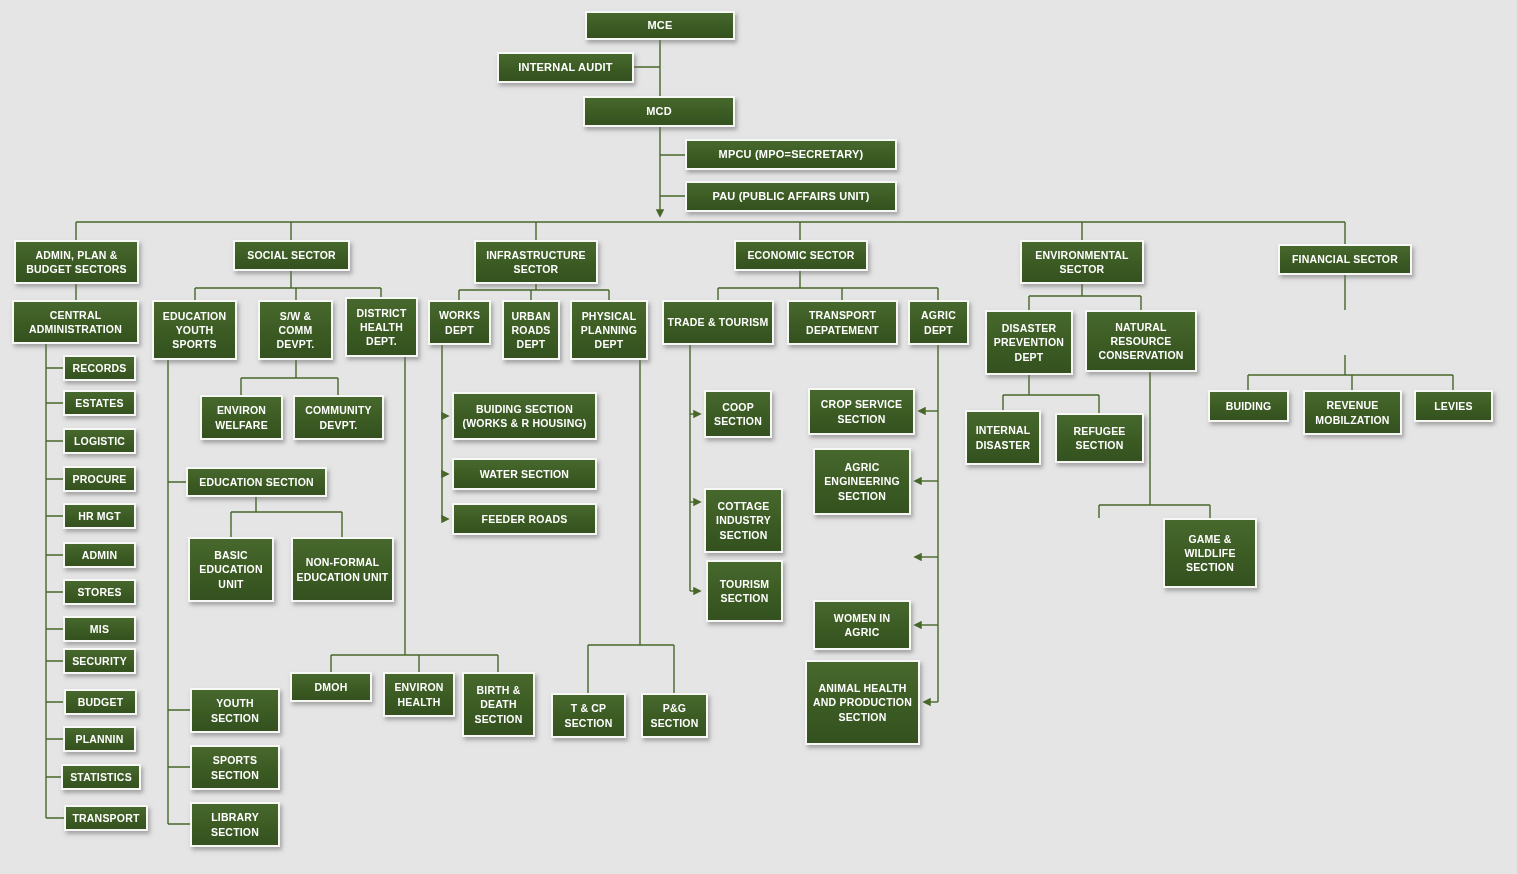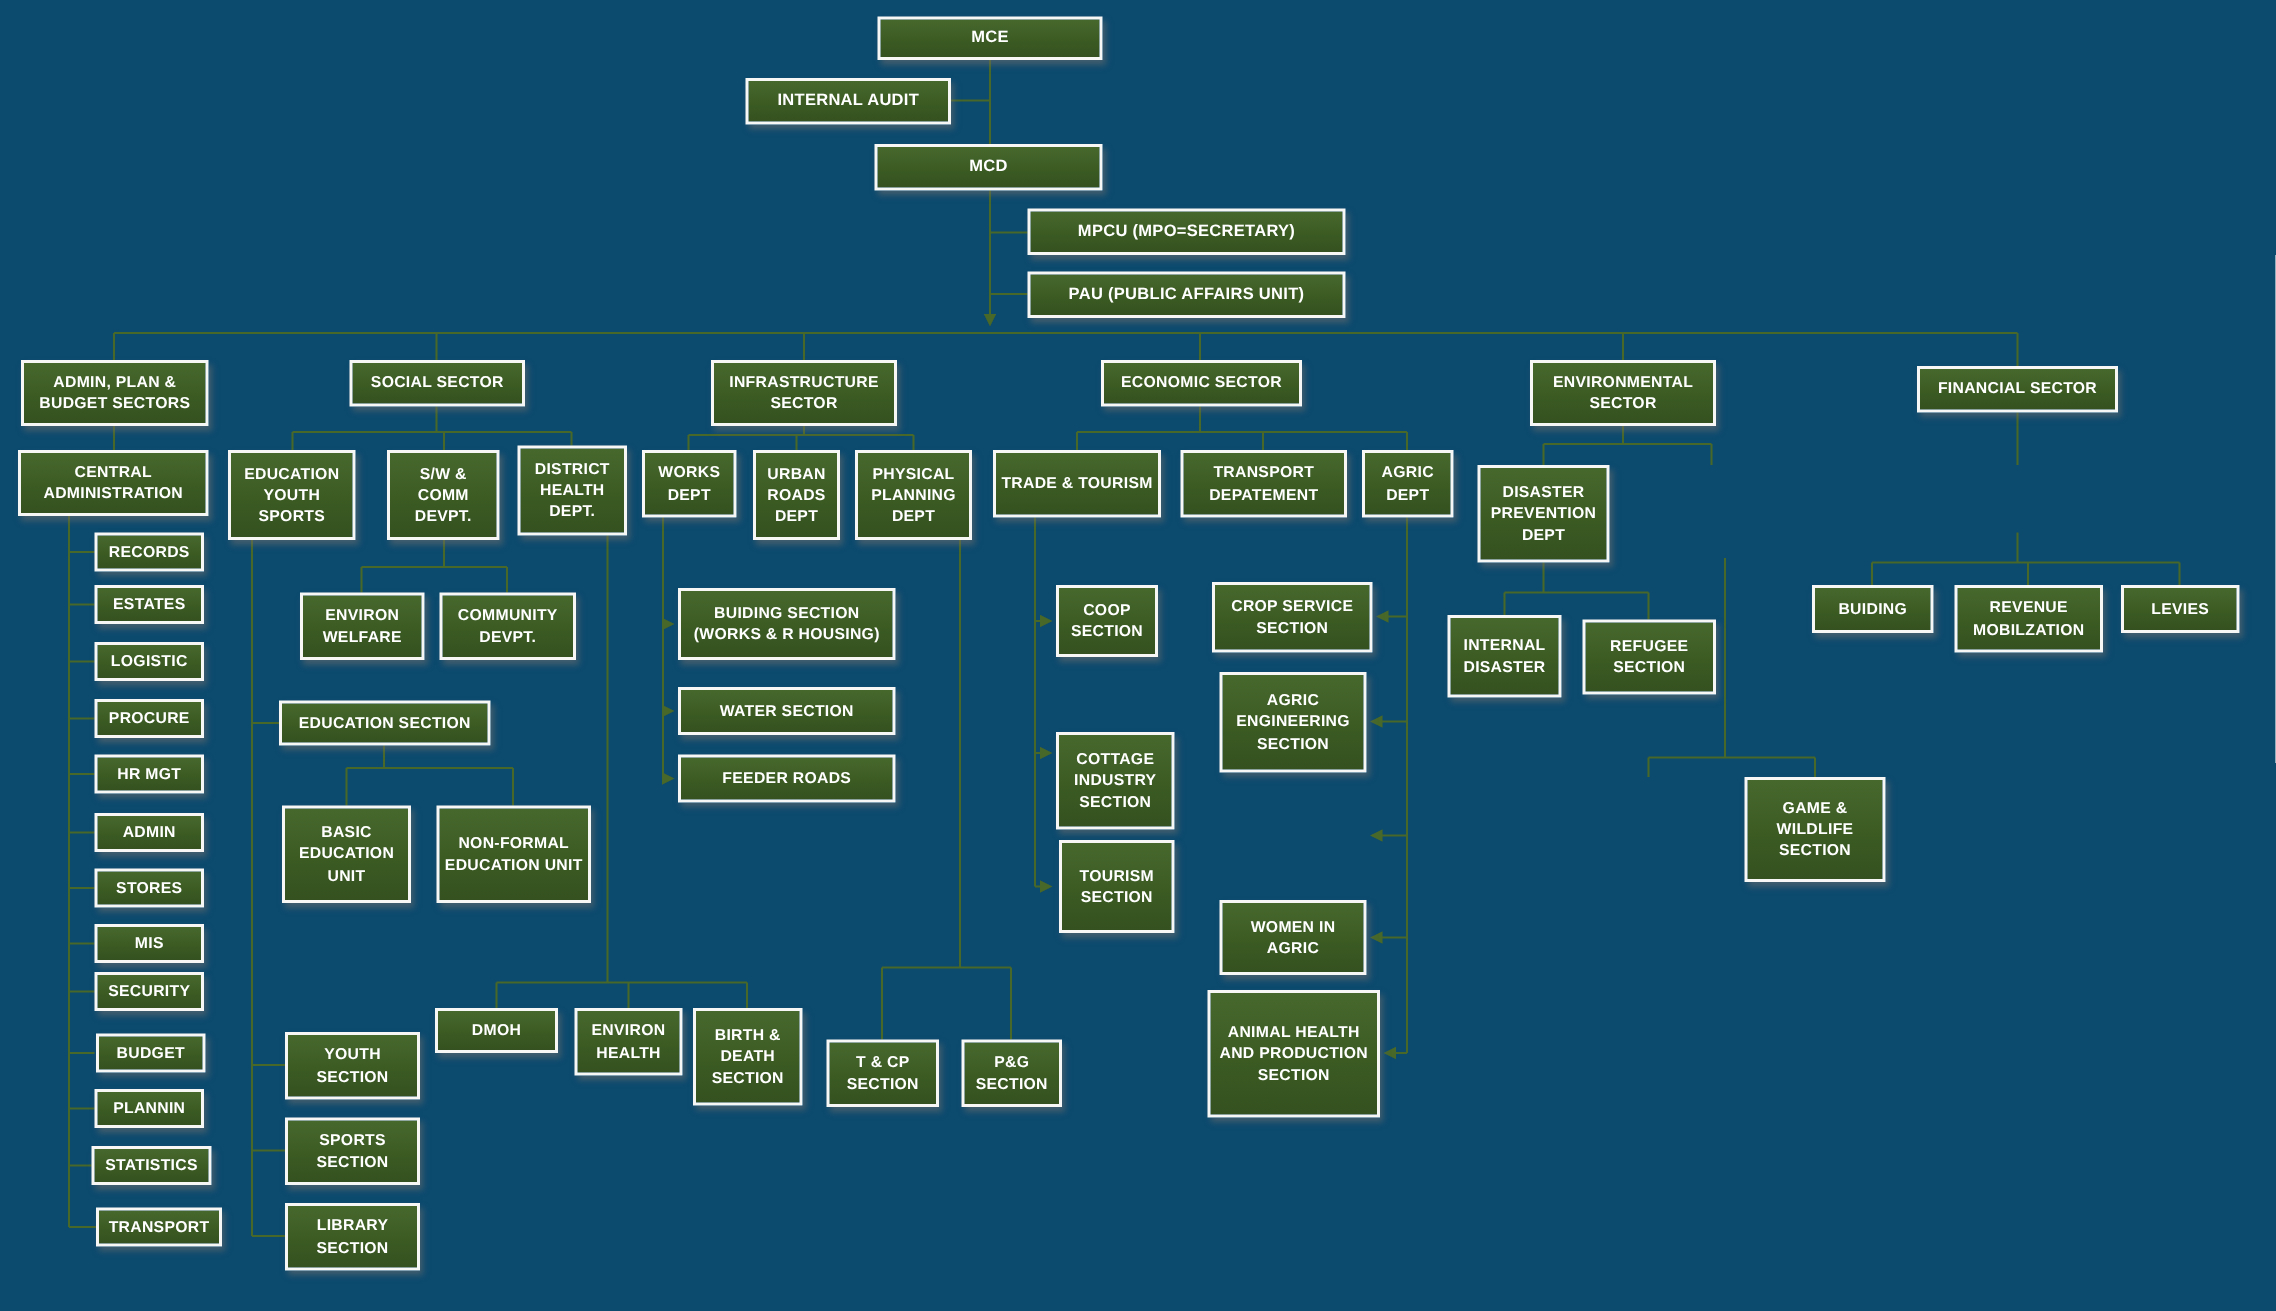--- a/index.html
+++ b/index.html
@@ -1,19 +1,19 @@
 <!DOCTYPE html>
 <html><head>
 <meta charset="utf-8">
 <style>
   * { margin:0; padding:0; box-sizing:border-box; }
   html,body { background:#ffffff; font-family:"Liberation Sans", sans-serif; }
   .canvas {
     position:relative; width:1517px; height:874px;
-    background:#0c4a6e; overflow:hidden;
+    background:#e5e5e5; overflow:hidden;
   }
   .lines { position:absolute; left:0; top:0; width:1517px; height:874px; }
   .node {
     position:absolute;
     background:linear-gradient(180deg,#47682d 0%,#3b5b23 55%,#34511f 100%);
     border:2px solid #f7f7f5;
     box-shadow:2px 3px 4px rgba(110,110,110,0.55);
     color:#ffffff;
     font-weight:bold;
     font-size:10.5px;
@@ -135,20 +135,21 @@
   <div class="node" style="left:908px;top:300px;width:61px;height:45px">AGRIC DEPT</div>
   <div class="node" style="left:704px;top:390px;width:68px;height:48px">COOP SECTION</div>
   <div class="node" style="left:704px;top:488px;width:79px;height:65px">COTTAGE INDUSTRY SECTION</div>
   <div class="node" style="left:706px;top:560px;width:77px;height:62px">TOURISM SECTION</div>
   <div class="node" style="left:808px;top:388px;width:107px;height:47px">CROP SERVICE SECTION</div>
   <div class="node" style="left:813px;top:448px;width:98px;height:67px">AGRIC ENGINEERING SECTION</div>
   <div class="node" style="left:813px;top:600px;width:98px;height:50px">WOMEN IN AGRIC</div>
   <div class="node" style="left:805px;top:660px;width:115px;height:85px">ANIMAL HEALTH AND PRODUCTION SECTION</div>
 
   <div class="node" style="left:985px;top:310px;width:88px;height:65px">DISASTER PREVENTION DEPT</div>
+  <div class="node" style="left:1085px;top:310px;width:112px;height:62px">NATURAL RESOURCE CONSERVATION</div>
   <div class="node" style="left:965px;top:410px;width:76px;height:55px">INTERNAL DISASTER</div>
   <div class="node" style="left:1055px;top:413px;width:89px;height:50px">REFUGEE SECTION</div>
   <div class="node" style="left:1163px;top:518px;width:94px;height:70px">GAME &amp; WILDLIFE SECTION</div>
 
   <div class="node" style="left:1208px;top:390px;width:81px;height:32px">BUIDING</div>
   <div class="node" style="left:1303px;top:390px;width:99px;height:45px">REVENUE MOBILZATION</div>
   <div class="node" style="left:1414px;top:390px;width:79px;height:32px">LEVIES</div>
 
 </div>
 

